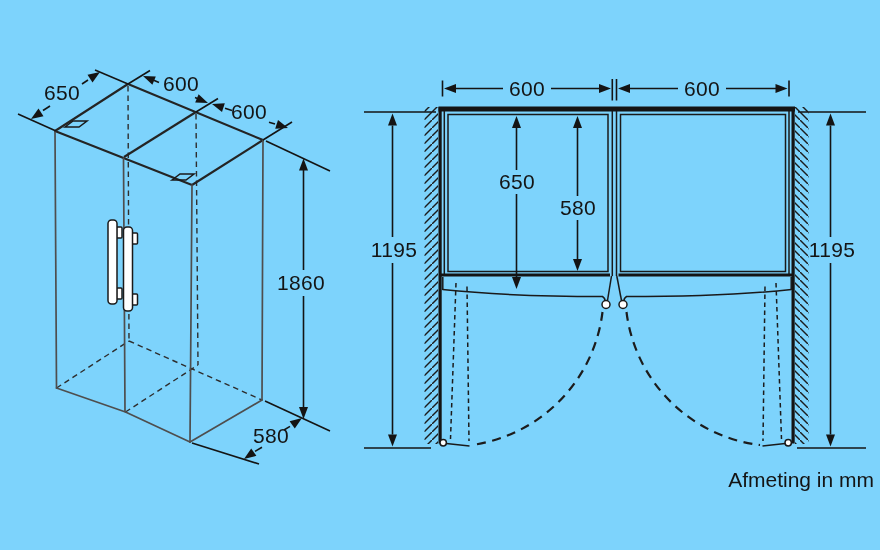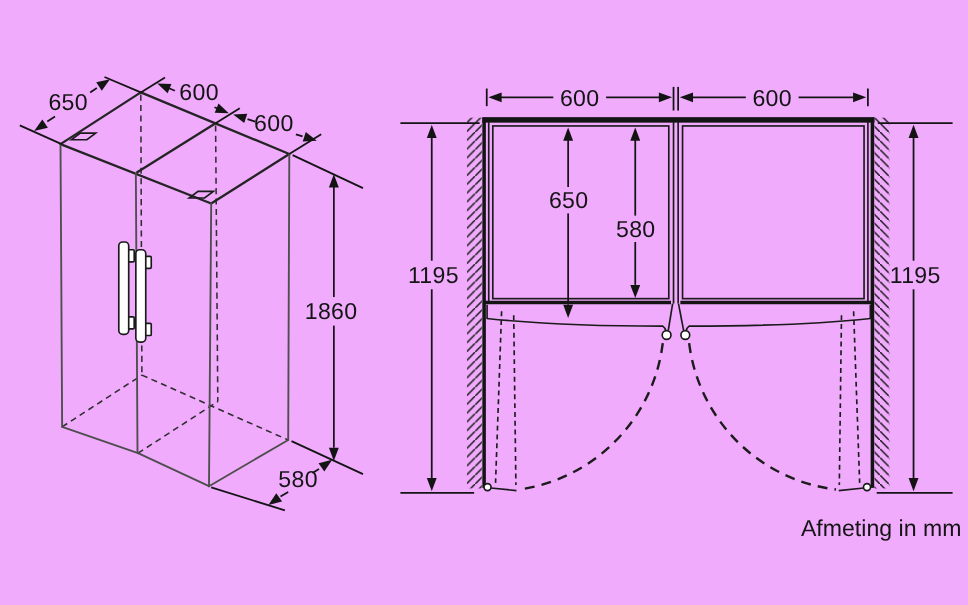--- a/index.html
+++ b/index.html
@@ -1,16 +1,16 @@
 <!DOCTYPE html>
 <html><head>
 <meta charset="utf-8">
 <style>
   html,body{margin:0;padding:0;background:#ffffff;}
-  #stage{position:relative;width:880px;height:550px;background:#f0abfc;overflow:hidden;
+  #stage{position:relative;width:880px;height:550px;background:#7dd3fc;overflow:hidden;
          font-family:"Liberation Sans","DejaVu Sans",sans-serif;}
   svg{position:absolute;left:0;top:0;}
   text{font-family:"Liberation Sans","DejaVu Sans",sans-serif;fill:#141414;}
   .dim-label{font-size:21px;letter-spacing:.3px;}
   .caption{font-size:21px;}
   .body-edge{stroke:#4e4e4e;stroke-width:1.7;fill:none;stroke-linecap:round;}
   .face-edge{stroke:#242424;stroke-width:2.1;fill:none;stroke-linejoin:round;}
   .hidden-edge{stroke:#2e2e2e;stroke-width:1.4;fill:none;stroke-dasharray:5.5 4;}
   .dimline{stroke:#141414;stroke-width:1.6;fill:none;}
   .thinline{stroke:#1a1a1a;stroke-width:1.5;fill:none;}

